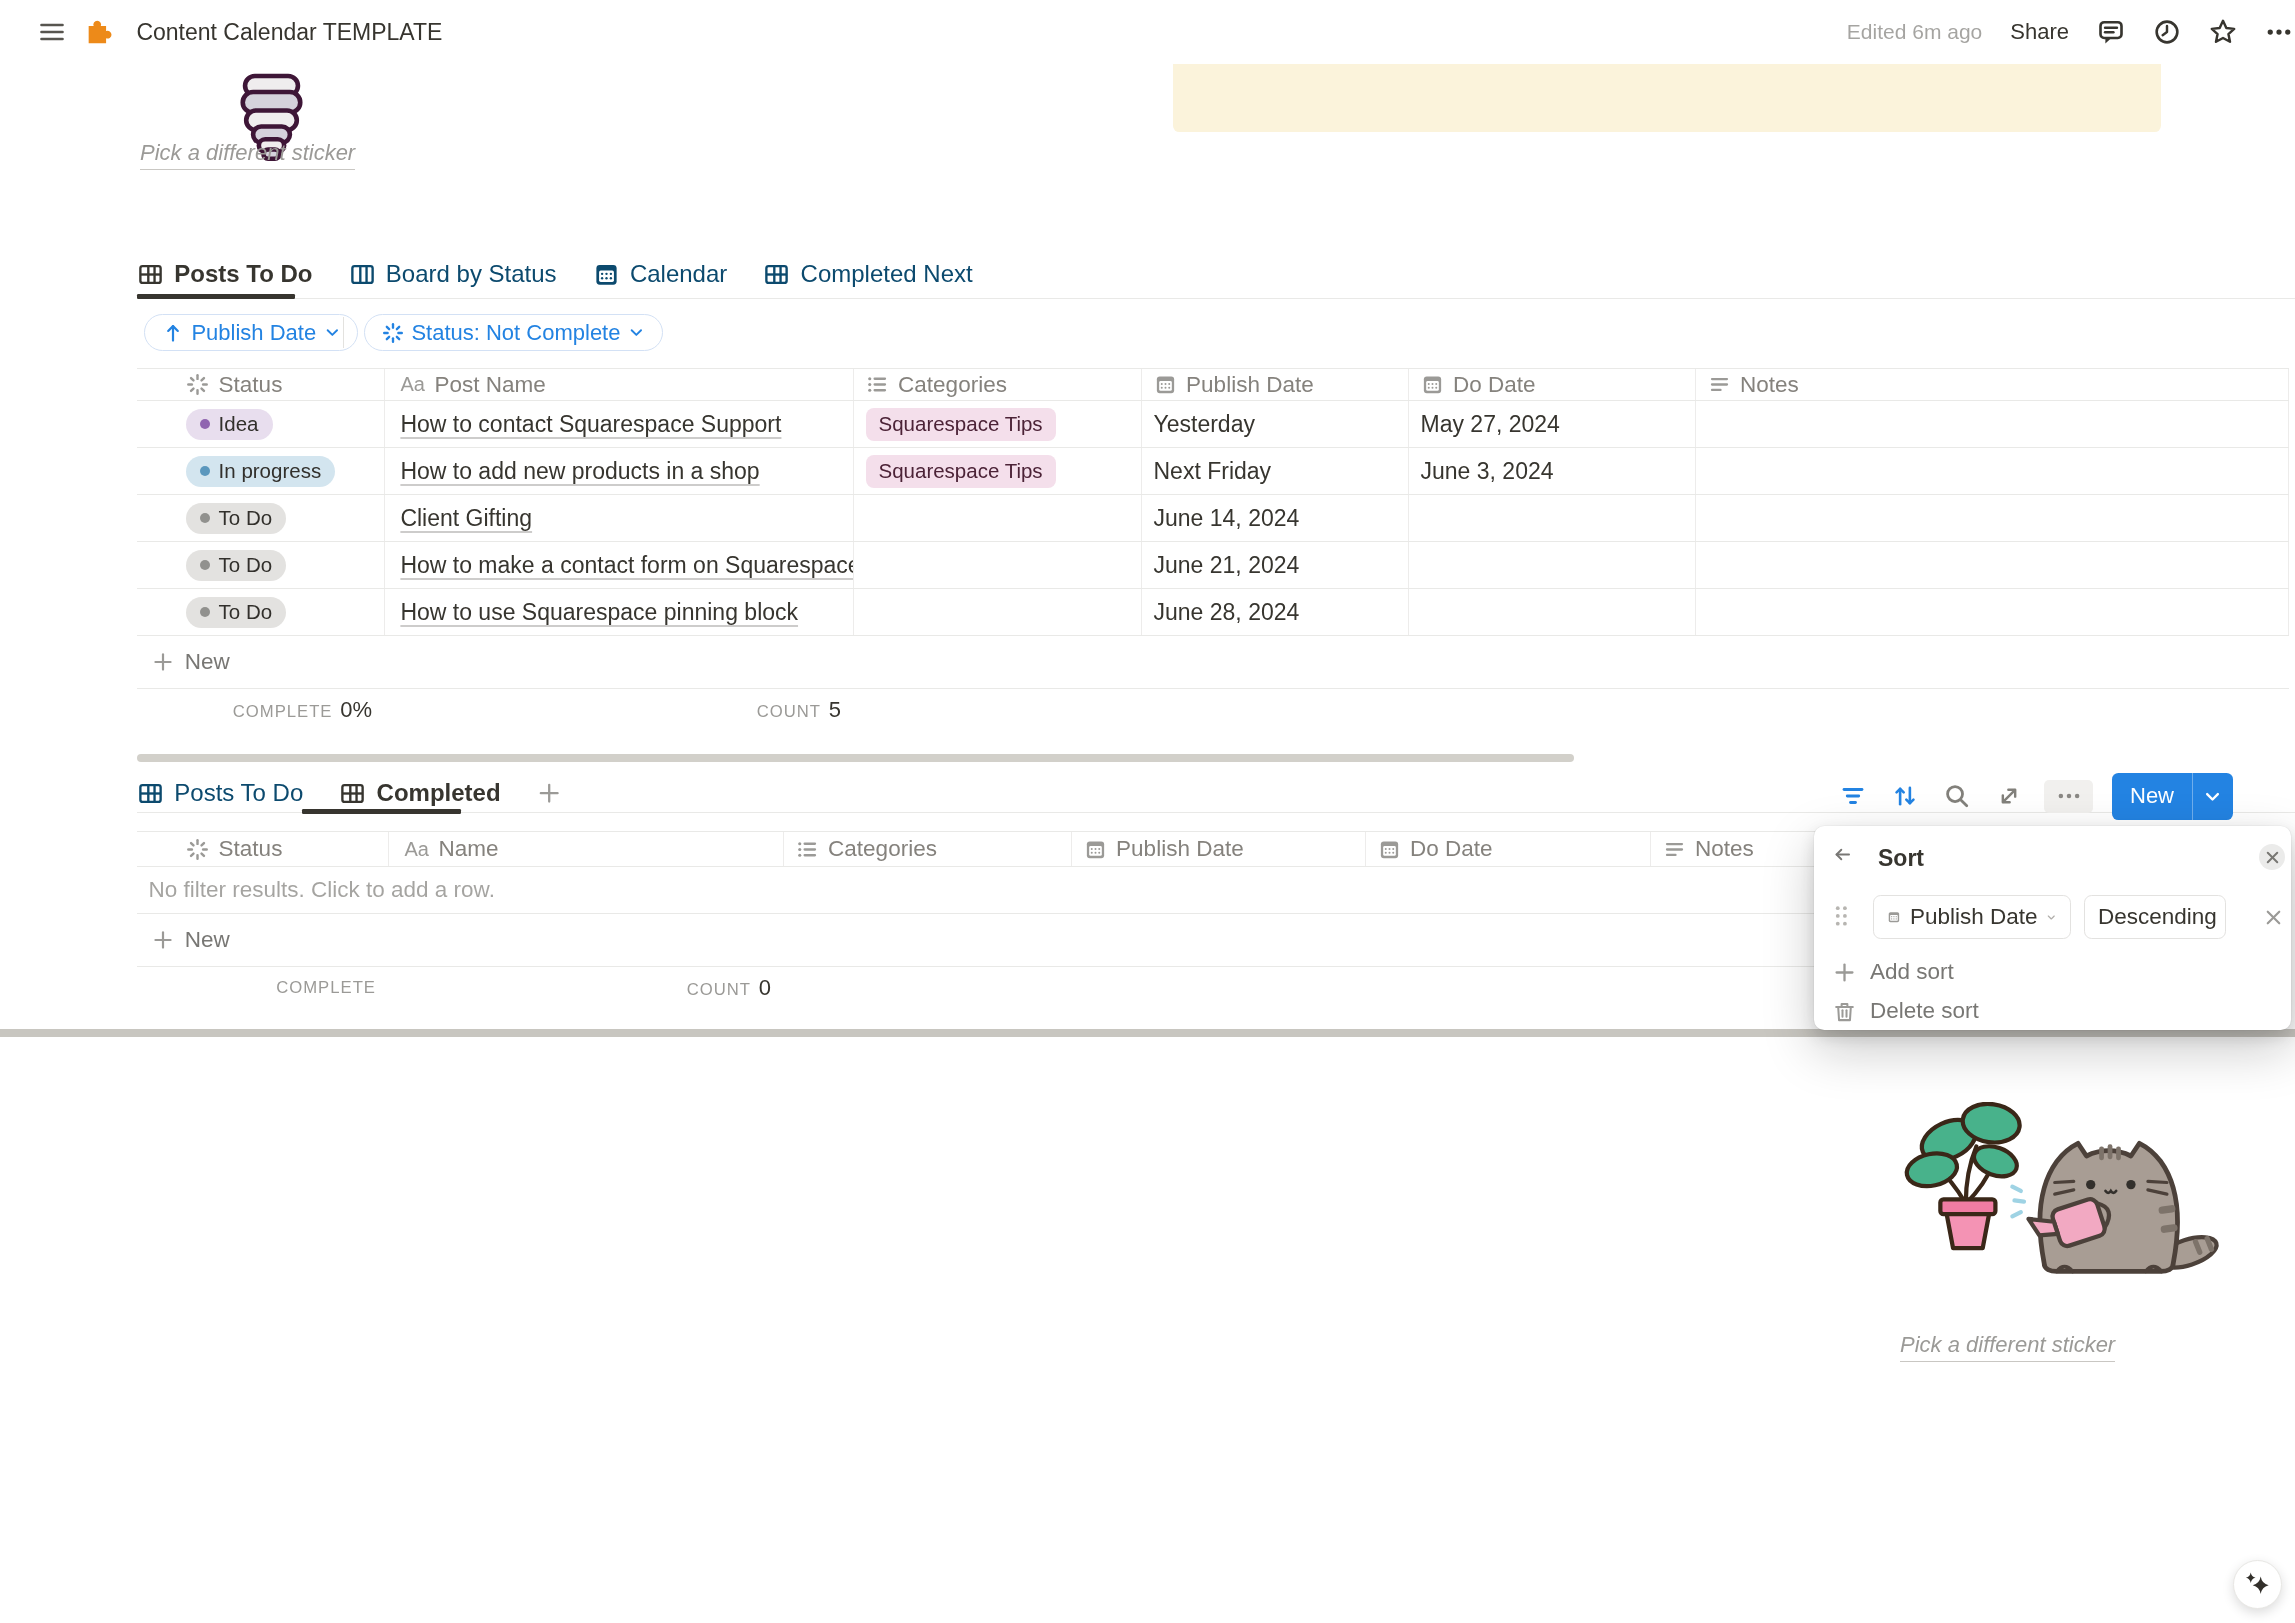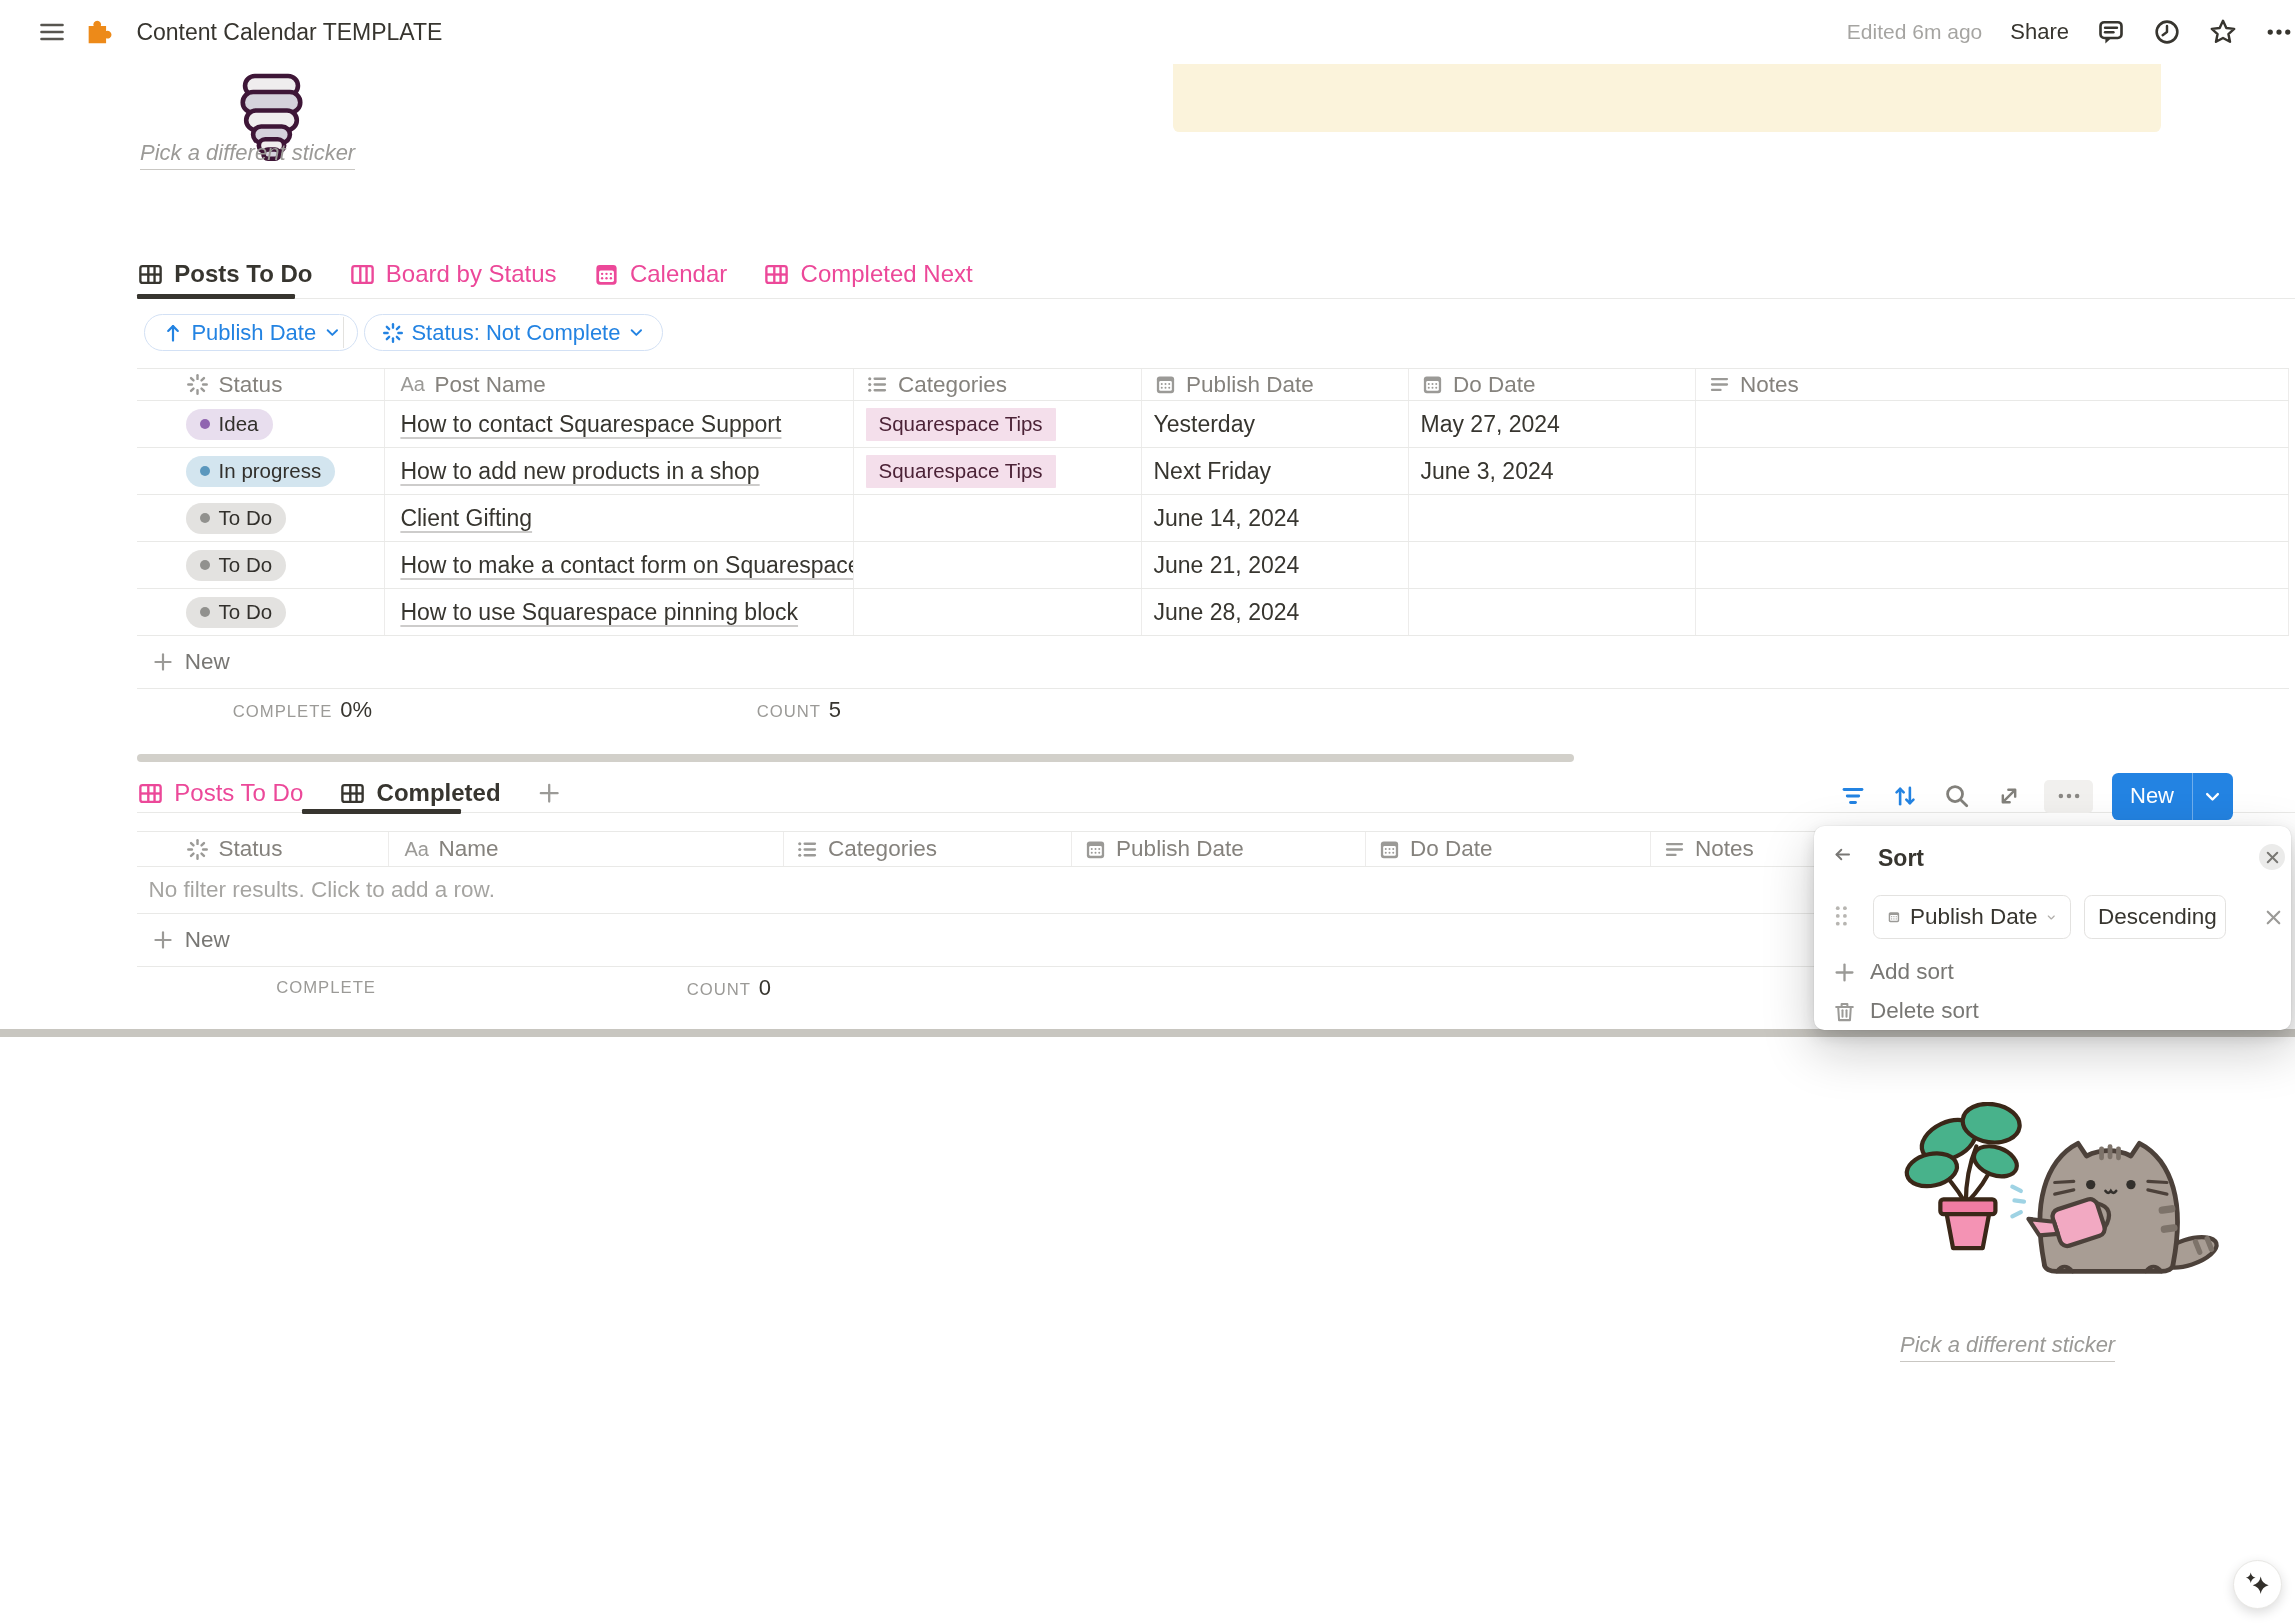--- a/index.html
+++ b/index.html
@@ -19,21 +19,21 @@
   .tb-icon svg { width:100%; height:100%; }
 
   
   .caption { font-size:22px; font-style:italic; color:#9b9a97; border-bottom:1.3px solid #c9c7c3; padding-bottom:3.2px; white-space:nowrap; }
 
   
   .callout { position:absolute; left:1173px; top:61px; width:988px; height:71px; background:#fbf3db; border-radius:0 0 6.4px 6.4px; }
 
   
   .tabsrow { position:absolute; left:137px; top:251px; height:46px; display:flex; align-items:center; gap:36px; }
-  .vtab { display:flex; align-items:center; gap:10.3px; font-size:24px; color:#ec4899; white-space:nowrap; }
+  .vtab { display:flex; align-items:center; gap:10.3px; font-size:24px; color:#0c4a6e; white-space:nowrap; }
   .vtab.active { color:#37352f; font-weight:600; }
   .vtab svg { width:27px; height:27px; }
   .tabs-divider { position:absolute; left:137px; right:0; height:1.3px; background:#e9e9e7; }
   .tab-underline { position:absolute; height:4.5px; background:#37352f; border-radius:1.3px; z-index:2; }
 
   
   .chip { position:absolute; top:314px; height:37px; display:inline-flex; align-items:center; gap:7.7px; padding:0 16.7px; border:1.3px solid #d3e1f5; border-radius:18.6px; background:#fff; color:#2383e2; font-size:22px; white-space:nowrap; }
   .chip svg { width:22px; height:22px; }
   .chips-sep { position:absolute; left:343px; top:317px; width:1.3px; height:31px; background:#e3e2df; }
 
@@ -56,21 +56,21 @@
   .t2 .d3 { width:288px; }
   .t2 .d4 { width:294px; }
   .t2 .d5 { width:285px; }
   .t2 .d6 { width:638px; }
   .title-link { font-weight:500; text-decoration:underline; text-decoration-color:rgba(55,53,47,.25); text-decoration-thickness:1.9px; text-underline-offset:4.5px; }
   .pill { display:inline-flex; align-items:center; gap:8.3px; height:31px; padding:0 14px; border-radius:15.4px; font-size:20.5px; color:#32302c; }
   .pill .dot { width:10.3px; height:10.3px; border-radius:50%; flex:none; }
   .pill-idea { background:#e8deee; } .pill-idea .dot { background:#9065b0; }
   .pill-prog { background:#d3e5ef; } .pill-prog .dot { background:#5b97bd; }
   .pill-todo { background:#e3e2e0;justify-content:flex-end; } .pill-todo .dot { background:#91918e; }
-  .tag { display:inline-block; padding:4.5px 13px; border-radius:1px; background:#f4dfeb; color:#4c2337; font-size:20.5px; }
+  .tag { display:inline-block; padding:4.5px 13px; border-radius:8px; background:#f4dfeb; color:#4c2337; font-size:20.5px; }
   .newrow { display:flex; align-items:center; height:53px; gap:10.3px; padding-left:15.4px; color:#787774; font-size:22.5px; border-bottom:1.3px solid #e9e9e7; cursor:pointer; }
   .newrow svg { width:22px; height:22px; color:#9b9a97; }
   .calcrow { display:flex; height:41px; align-items:center; }
   .calc { display:flex; justify-content:flex-end; align-items:baseline; gap:7.7px; padding-right:13px; }
   .calc-label { font-size:16.7px; letter-spacing:1px; color:#9b9a97; }
   .calc-value { font-size:22px; color:#37352f; }
   .emptyrow { display:flex; align-items:center; height:47px; padding-left:11.5px; border-bottom:1.3px solid #e9e9e7; color:rgba(55,53,47,.45); font-size:22.5px; }
 
   .scrollbar1 { position:absolute; left:137px; top:754px; width:1437px; height:8.3px; border-radius:4.5px; background:#d2d0ca; }
   .scrollbar2 { position:absolute; left:0; top:1029px; width:2295px; height:8.3px; background:#c8c6c0; }

